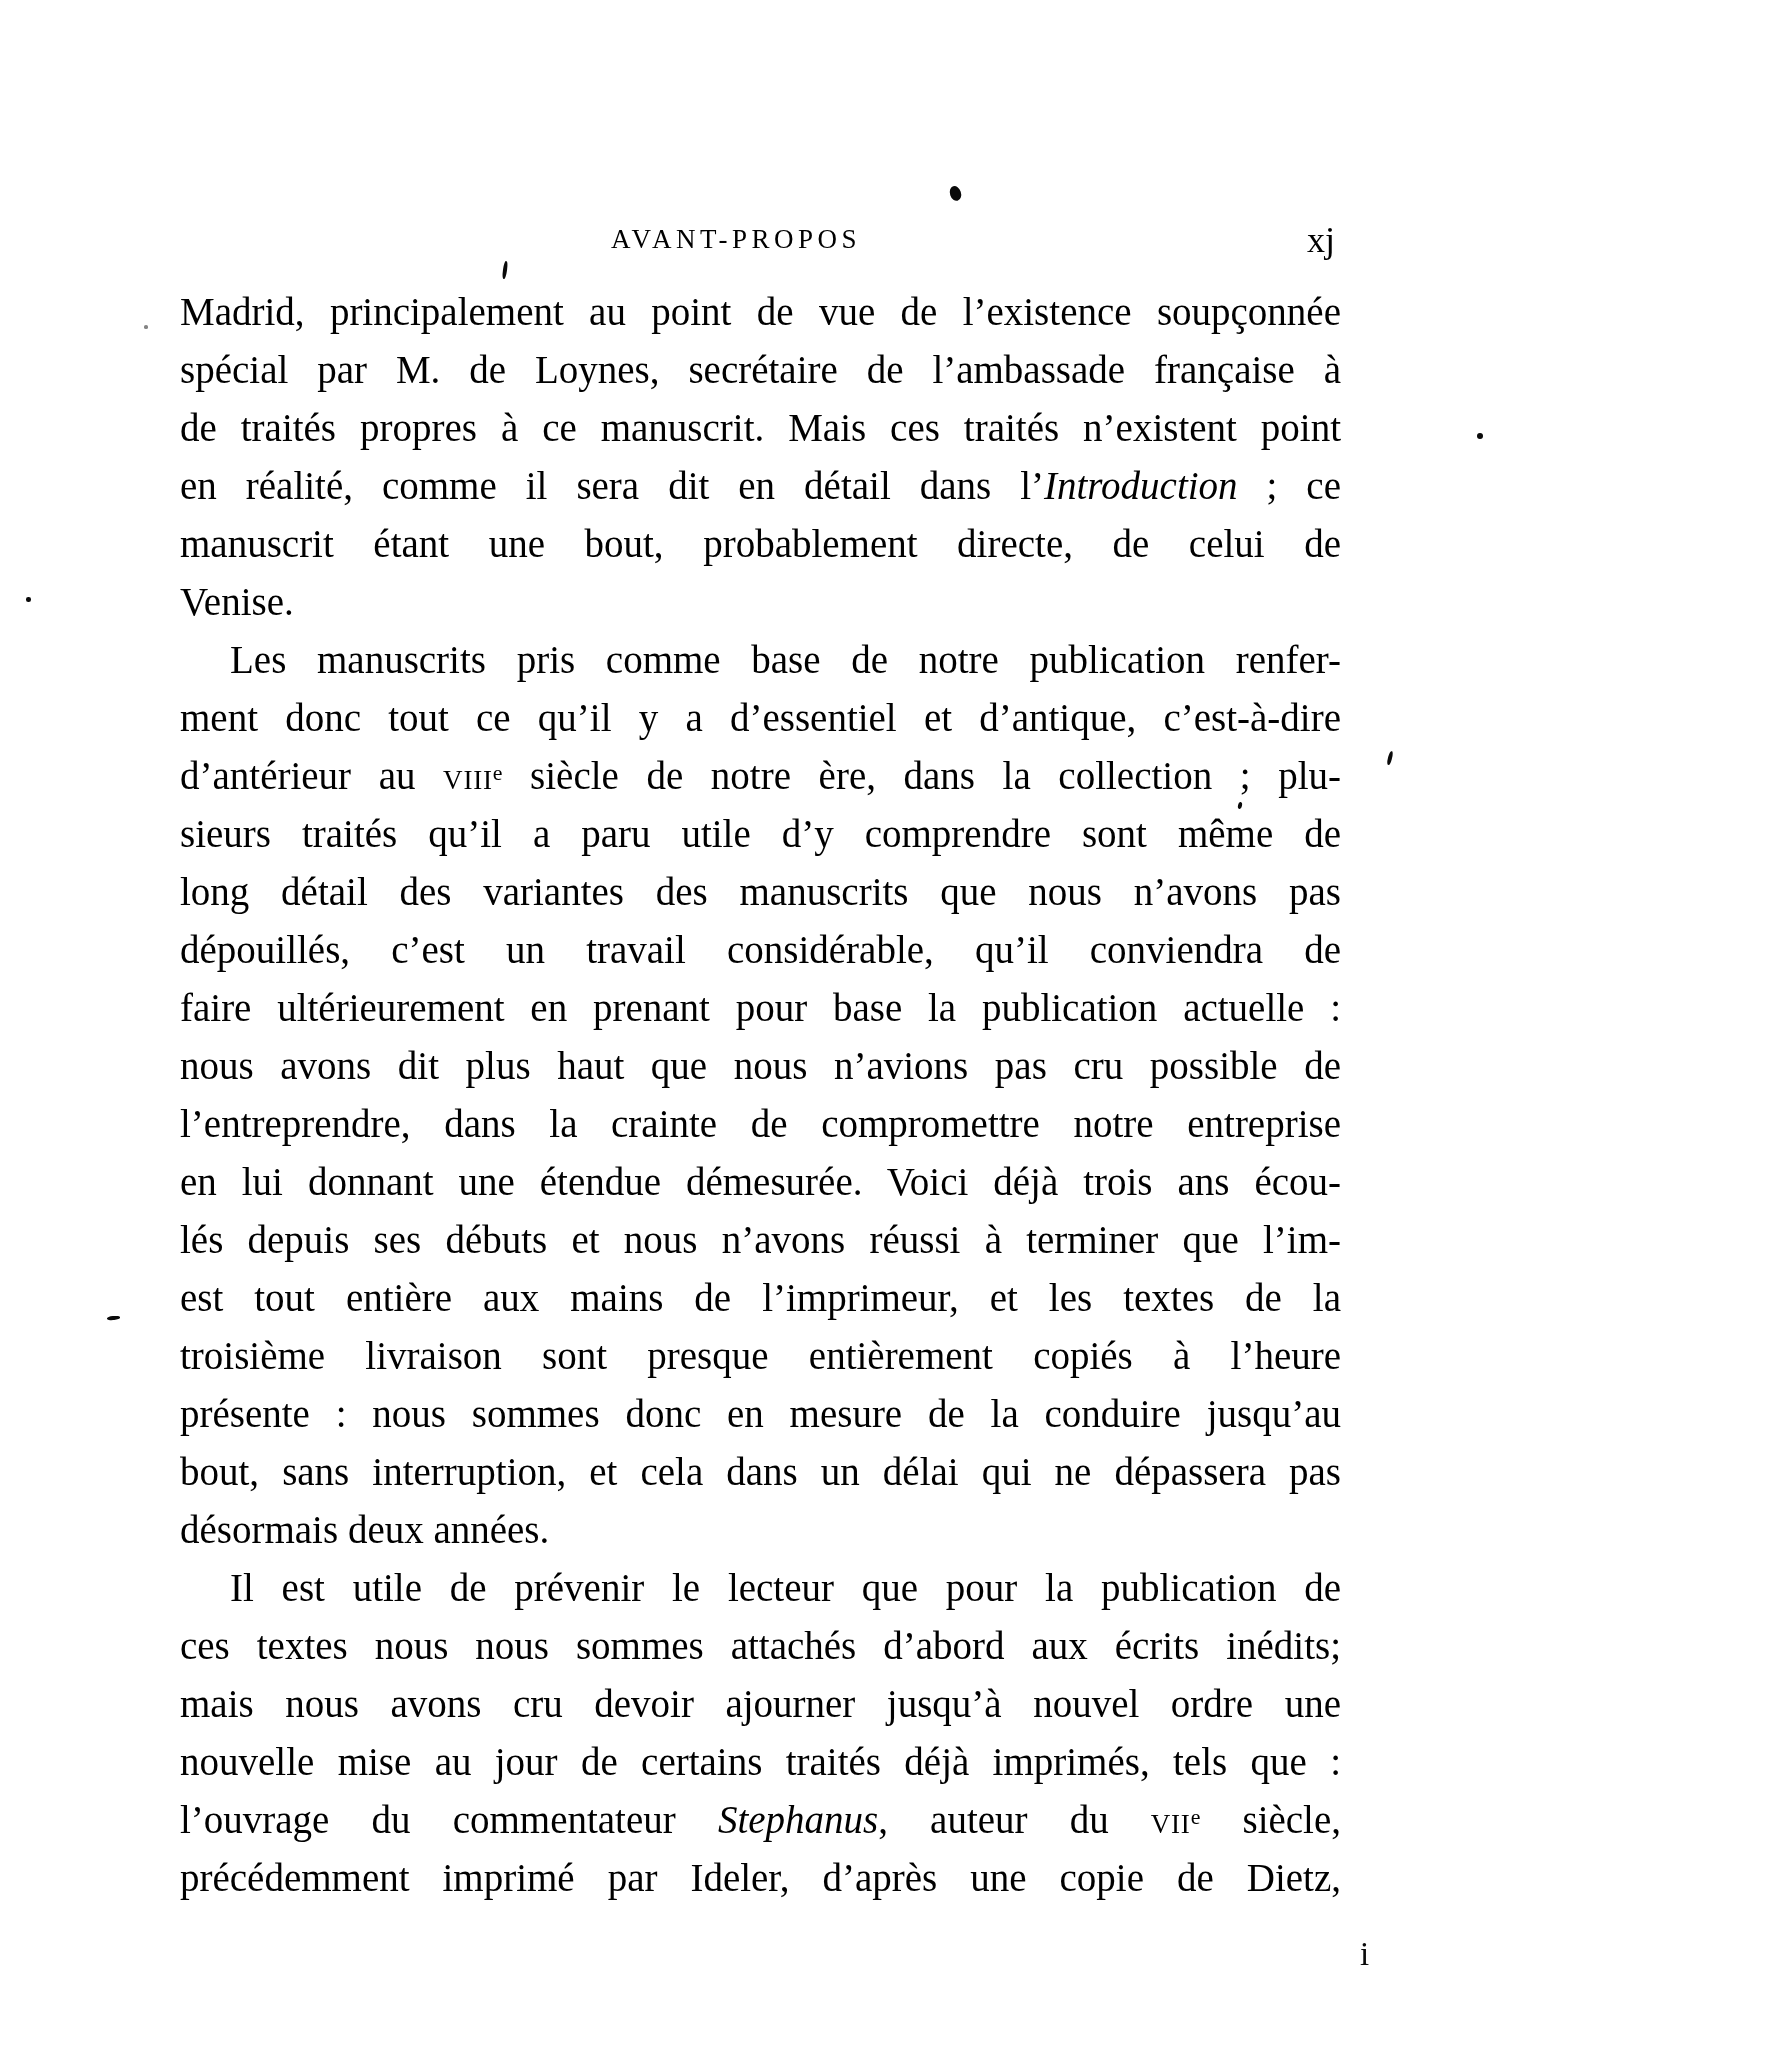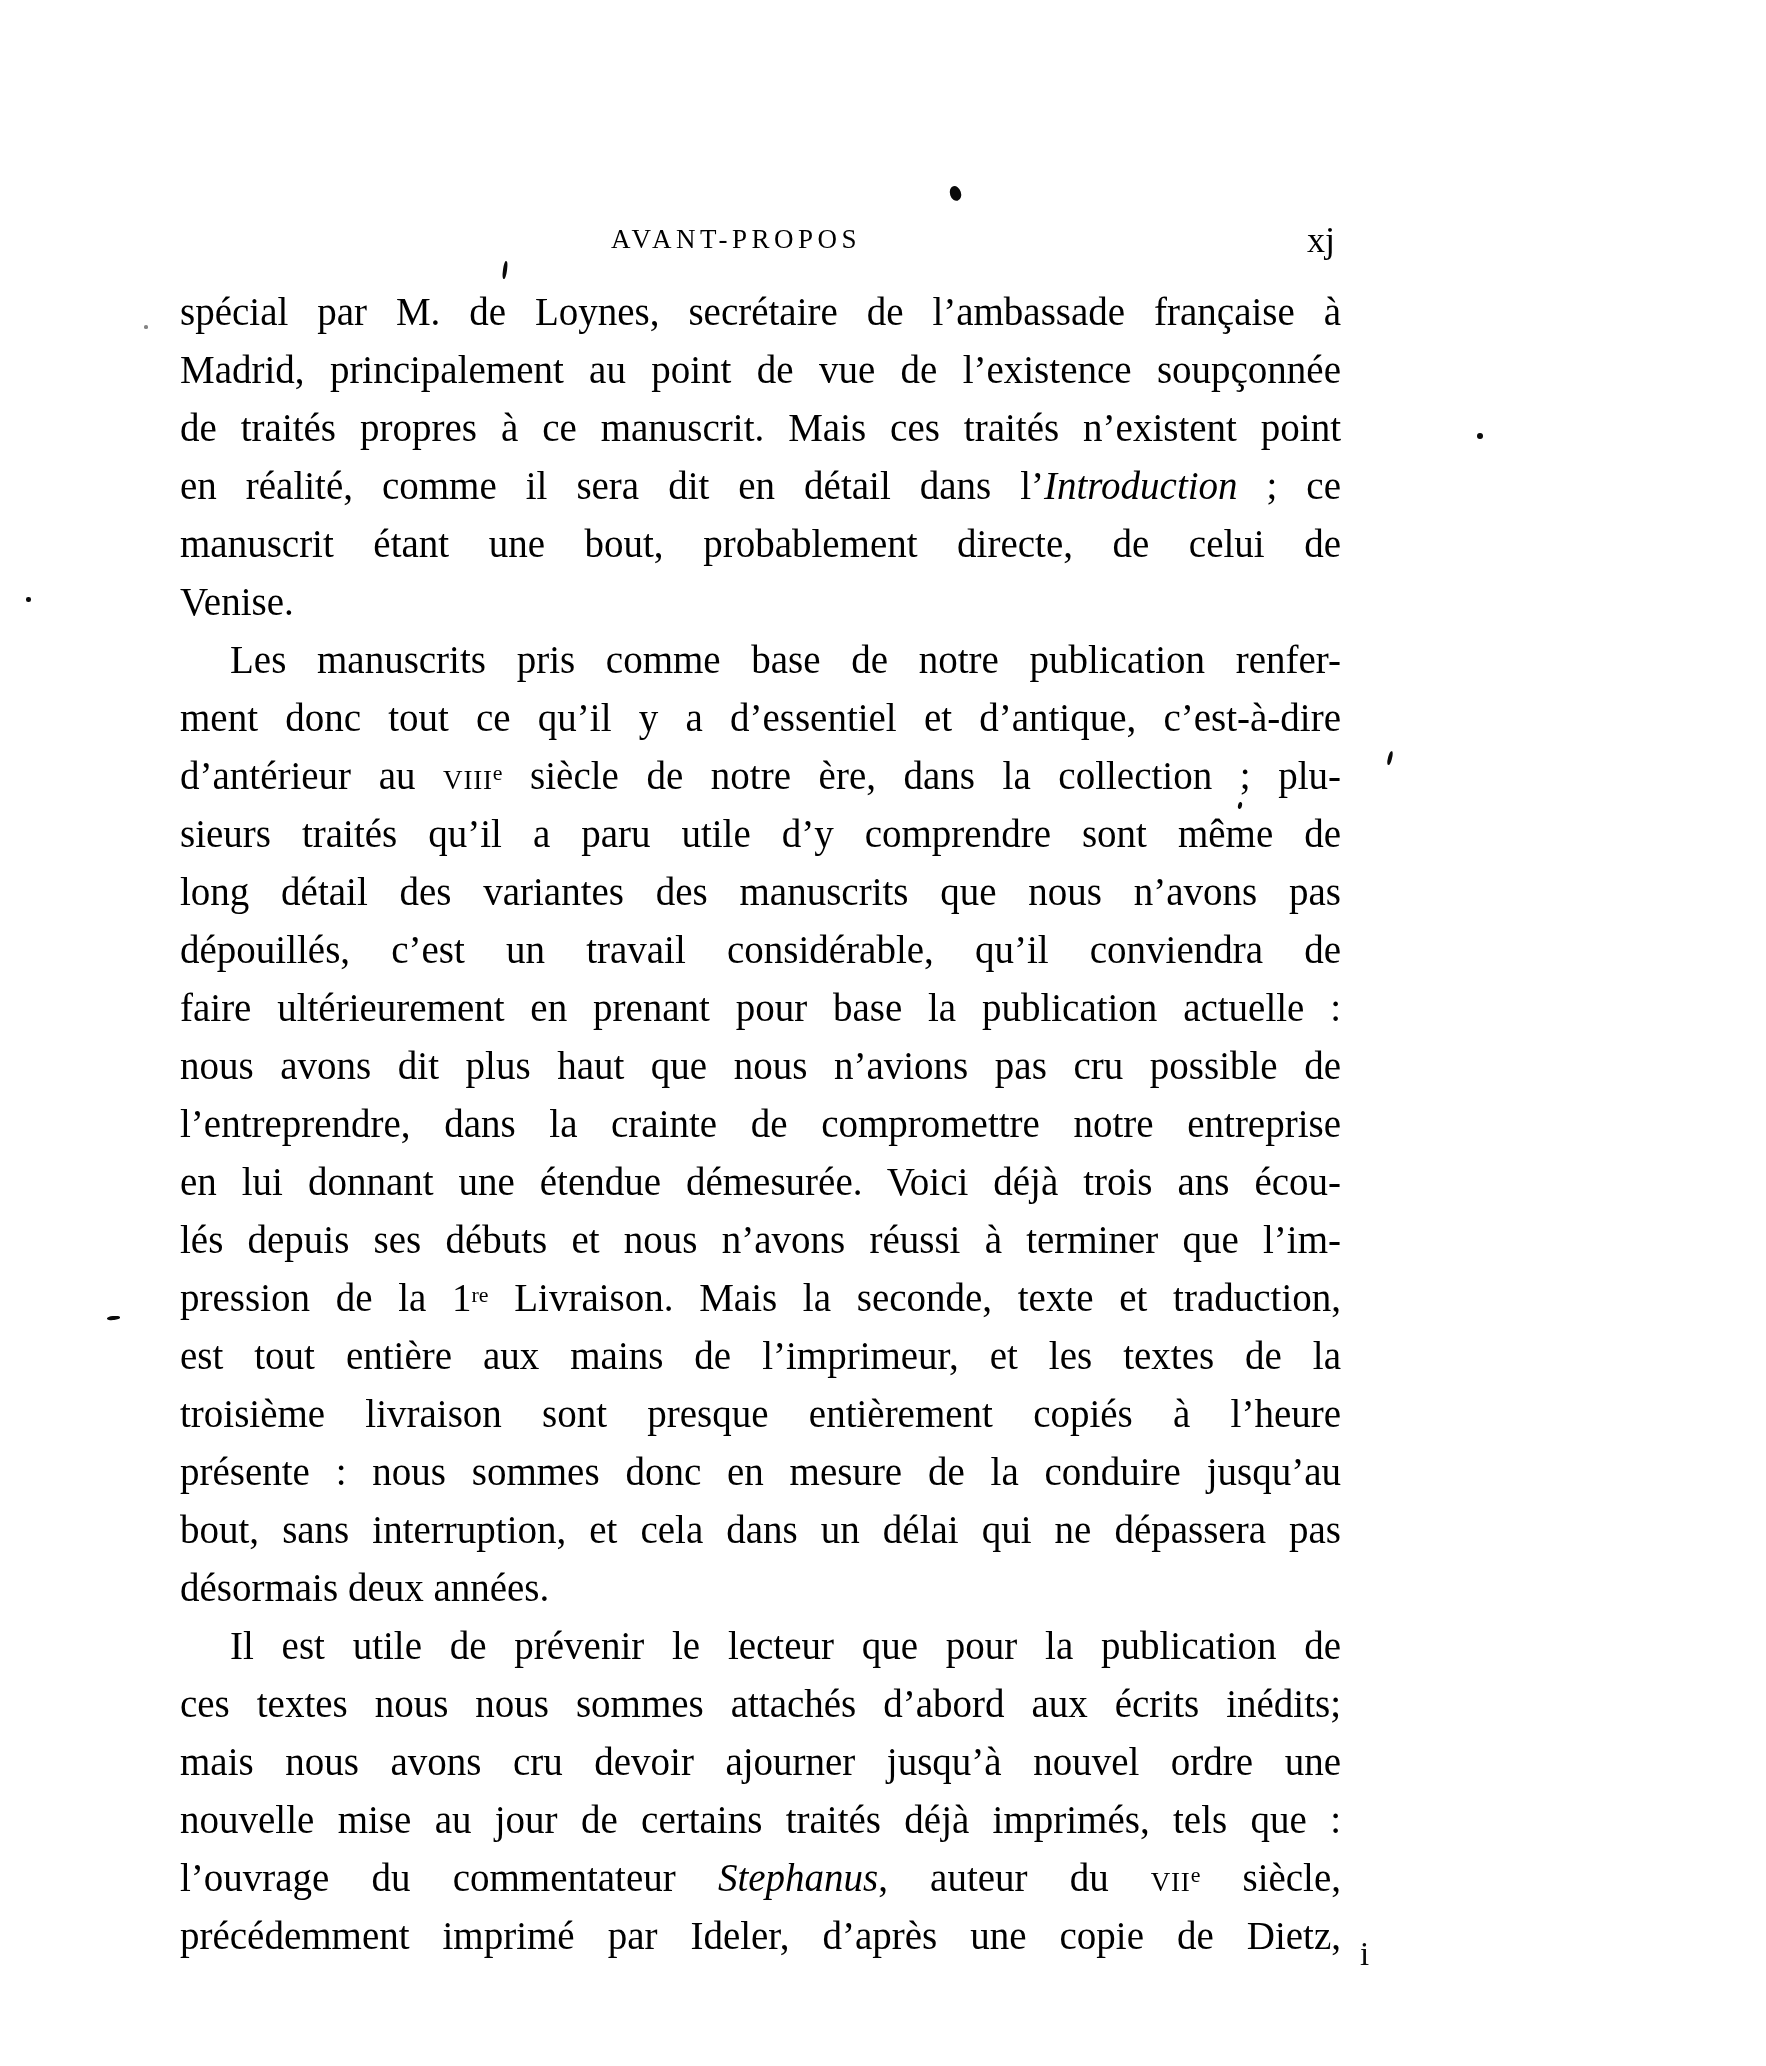--- a/index.html
+++ b/index.html
@@ -72,38 +72,37 @@
     font-family: "Liberation Serif", serif;
   }
 </style>
 </head>
 <body>
 
 <div class="page">
   <div class="running-title">AVANT-PROPOS</div>
   <div class="page-number">xj</div>
   <div class="text-block">
+      <div class="line"><span>Madrid, principalement au point de vue de l’existence soupçonnée</span></div>
       <div class="line"><span>spécial par M. de Loynes, secrétaire de l’ambassade française à</span></div>
-      <div class="line"><span>Madrid, principalement au point de vue de l’existence soupçonnée</span></div>
       <div class="line"><span>de traités propres à ce manuscrit. Mais ces traités n’existent point</span></div>
       <div class="line"><span>en réalité, comme il sera dit en détail dans l’</span><span class="it">Introduction</span><span> ; ce</span></div>
       <div class="line"><span>manuscrit étant une bout, probablement directe, de celui de</span></div>
       <div class="line last"><span>Venise.</span></div>
       <div class="line indent"><span>Les manuscrits pris comme base de notre publication renfer-</span></div>
       <div class="line"><span>ment donc tout ce qu’il y a d’essentiel et d’antique, c’est-à-dire</span></div>
       <div class="line"><span>d’antérieur au </span><span class="sc">viii</span><span class="sup">e</span><span> siècle de notre ère, dans la collection ; plu-</span></div>
       <div class="line"><span>sieurs traités qu’il a paru utile d’y comprendre sont même de</span></div>
       <div class="line"><span>long détail des variantes des manuscrits que nous n’avons pas</span></div>
       <div class="line"><span>dépouillés, c’est un travail considérable, qu’il conviendra de</span></div>
       <div class="line"><span>faire ultérieurement en prenant pour base la publication actuelle :</span></div>
       <div class="line"><span>nous avons dit plus haut que nous n’avions pas cru possible de</span></div>
       <div class="line"><span>l’entreprendre, dans la crainte de compromettre notre entreprise</span></div>
       <div class="line"><span>en lui donnant une étendue démesurée. Voici déjà trois ans écou-</span></div>
       <div class="line"><span>lés depuis ses débuts et nous n’avons réussi à terminer que l’im-</span></div>
-      <div class="line"><span>pression de la 1</span><span class="sup">re</span><span> Livraison. Mais la seconde, texte et traduction,</span></div>
       <div class="line"><span>est tout entière aux mains de l’imprimeur, et les textes de la</span></div>
       <div class="line"><span>troisième livraison sont presque entièrement copiés à l’heure</span></div>
       <div class="line"><span>présente : nous sommes donc en mesure de la conduire jusqu’au</span></div>
       <div class="line"><span>bout, sans interruption, et cela dans un délai qui ne dépassera pas</span></div>
       <div class="line last"><span>désormais deux années.</span></div>
       <div class="line indent"><span>Il est utile de prévenir le lecteur que pour la publication de</span></div>
       <div class="line"><span>ces textes nous nous sommes attachés d’abord aux écrits inédits;</span></div>
       <div class="line"><span>mais nous avons cru devoir ajourner jusqu’à nouvel ordre une</span></div>
       <div class="line"><span>nouvelle mise au jour de certains traités déjà imprimés, tels que :</span></div>
       <div class="line"><span>l’ouvrage du commentateur </span><span class="it">Stephanus</span><span>, auteur du </span><span class="sc">vii</span><span class="sup">e</span><span> siècle,</span></div>

